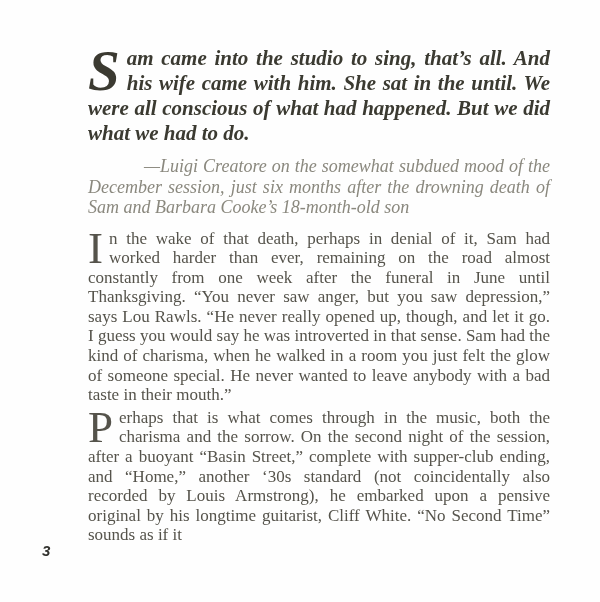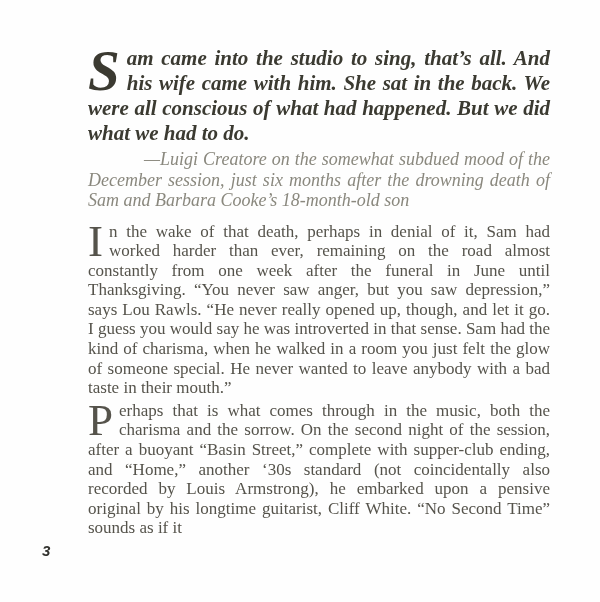--- a/index.html
+++ b/index.html
@@ -36,21 +36,21 @@
   }
   .dropcap-quote {
     font-size: 57px;
     line-height: 46px;
     padding: 2px 7px 0 0;
     font-style: italic;
     font-weight: bold;
     color: var(--quote-color, #3b3a31);
   }
   .attribution {
-    margin: 3px 0 0 0;
+    margin: 10px 0 0 0;
     font-style: italic;
     font-weight: normal;
     font-size: 18px;
     line-height: 20.5px;
     color: var(--attribution-color, #8a887e);
     text-align: justify;
     text-indent: 56px;
   }
   .body-para {
     margin: 0;
@@ -84,21 +84,21 @@
     color: var(--page-number-color, #32322e);
     letter-spacing: 0.5px;
   }
 </style>
 </head>
 <body>
 
 <div class="page">
   <div class="text-block">
 
-    <p class="quote"><span class="dropcap dropcap-quote">S</span><span>am came into the studio to sing, that’s all. And his wife came with him. She sat in the back. We were all conscious of what had happened. But we did what we had to do.</span></p>
+    <p class="quote"><span class="dropcap dropcap-quote">S</span><span>am came into the studio to sing, that’s all. And his wife came with him. She sat in the until. We were all conscious of what had happened. But we did what we had to do.</span></p>
 
     <p class="attribution">—Luigi Creatore on the somewhat subdued mood of the December session, just six months after the drowning death of Sam and Barbara Cooke’s 18-month-old son</p>
 
     <p class="body-para first"><span class="dropcap dropcap-body">I</span><span>n the wake of that death, perhaps in denial of it, Sam had worked harder than ever, remaining on the road almost constantly from one week after the funeral in June until Thanksgiving. “You never saw anger, but you saw depression,” says Lou Rawls. “He never really opened up, though, and let it go. I guess you would say he was introverted in that sense. Sam had the kind of charisma, when he walked in a room you just felt the glow of someone special. He never wanted to leave anybody with a bad taste in their mouth.”</span></p>
 
     <p class="body-para second"><span class="dropcap dropcap-body">P</span><span>erhaps that is what comes through in the music, both the charisma and the sorrow. On the second night of the session, after a buoyant “Basin Street,” complete with supper-club ending, and “Home,” another ‘30s standard (not coincidentally also recorded by Louis Armstrong), he embarked upon a pensive original by his longtime guitarist, Cliff White. “No Second Time” sounds as if it</span></p>
 
   </div>
 
   <div class="page-number">3</div>

